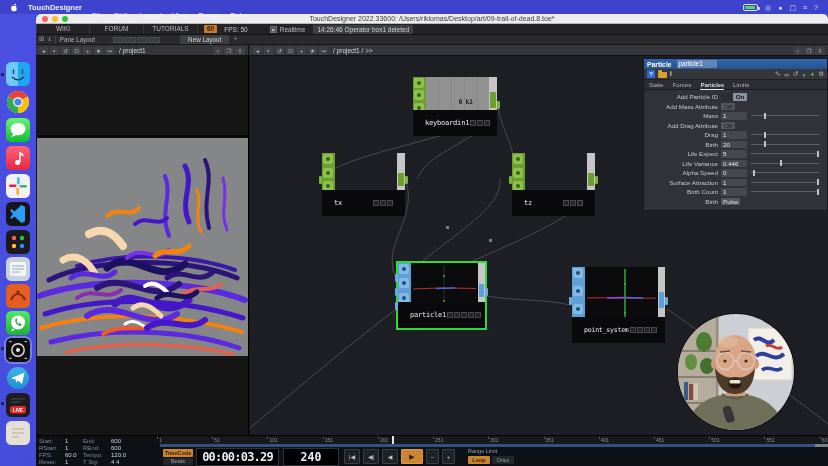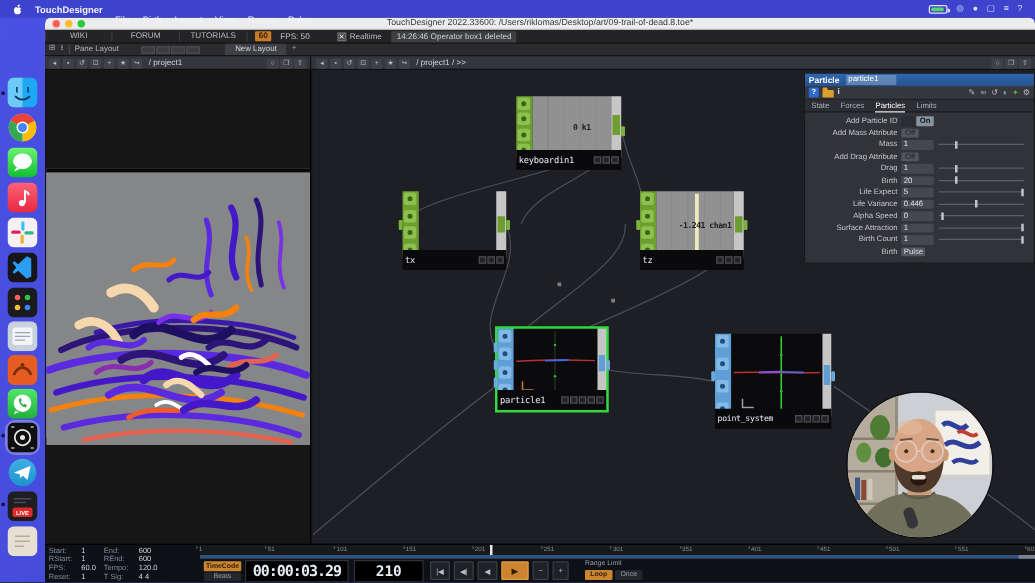--- a/index.html
+++ b/index.html
@@ -84,21 +84,21 @@
   .chop .flags i::after{background:#3c6414;}
   .sop .flags i::after{background:#1e4f7d;}
   .cbody{position:absolute;left:13px;right:8px;top:0;bottom:10px;
     background:repeating-linear-gradient(90deg,#919191 0 12px,#898989 12px 13px);overflow:hidden;}
   .sbody{position:absolute;left:13px;right:7px;top:0;bottom:10px;background:#0b0b0d;overflow:hidden;}
   .rstrip{position:absolute;right:0;top:0;bottom:10px;width:8px;background:#c6c6c6;}
   .sop .rstrip{width:7px;}
   .rstrip i{position:absolute;left:1px;right:1px;top:38%;height:24%;}
   .chop .rstrip i{background:#6f9e30;}
   .sop .rstrip i{background:#5f9fd6;}
-  .nbar{position:absolute;left:0;right:0;bottom:0;height:16px;background:#0a0a0c;display:flex;align-items:center;padding:0 2px;gap:1px;}
+  .nbar{position:absolute;left:0;right:0;bottom:0;height:26px;background:#0a0a0c;display:flex;align-items:center;padding:0 12px;gap:1px;}
   .nname{color:#ededf0;font:7px "DejaVu Sans Mono",monospace;letter-spacing:-0.2px;white-space:nowrap;}
   .nbtns{margin-left:auto;display:flex;gap:1px;}
   .nbtns i{width:6px;height:6px;background:#232327;border:1px solid #4a4a50;}
   .cline{position:absolute;top:2px;bottom:2px;width:1.5px;background:#fdfdfd;}
   .cval{position:absolute;inset:0;display:flex;align-items:center;justify-content:center;
     color:#1d1d1f;font:bold 6.5px "DejaVu Sans Mono",monospace;letter-spacing:-0.4px;padding-left:16px;}
   .conn{position:absolute;width:3px;height:8px;border-radius:1px;}
   .chop .conn{background:#7ab33c;}
   .sop .conn{background:#6aaade;}
   .sel{box-shadow:0 0 0 2px #2fd93f;}
@@ -524,24 +524,20 @@
       </div>
 
 
       <div class="node chop" style="left:262px;top:97px;width:83px;height:63px;">
         <div class="flags">
             <i></i>
             <i></i>
             <i></i>
             <i></i>
           </div>
-        <div class="cbody">
-          <i class="cline" style="left:50%;width:3px;background:#efe9c2;"></i>
-          <span class="cval">-1.241 chan1</span>
-        </div>
         <div class="rstrip">
             <i></i>
           </div>
         <div class="nbar">
           <span class="nname">tz</span>
           <span class="nbtns">
               <i></i>
               <i></i>
               <i></i>
             </span>
@@ -806,21 +802,21 @@
           <span class="tick" style="left: 90.9333%;">551</span>
           <span class="tick" style="left: 99.2%;">601</span>
         </div>
       <div class="rangebar"></div>
 
       <div class="tcstack">
         <div class="tcbadge">TimeCode</div>
         <div class="beats">Beats</div>
       </div>
       <div class="disp time">00:00:03.29</div>
-      <div class="disp frame">210</div>
+      <div class="disp frame">240</div>
 
       <div class="trans">
         <span class="tbtn">|◀</span>
         <span class="tbtn">◀|</span>
         <span class="tbtn">◀</span>
         <span class="tbtn play">▶</span>
         <span class="tbtn sm">−</span>
         <span class="tbtn sm">+</span>
       </div>
 

